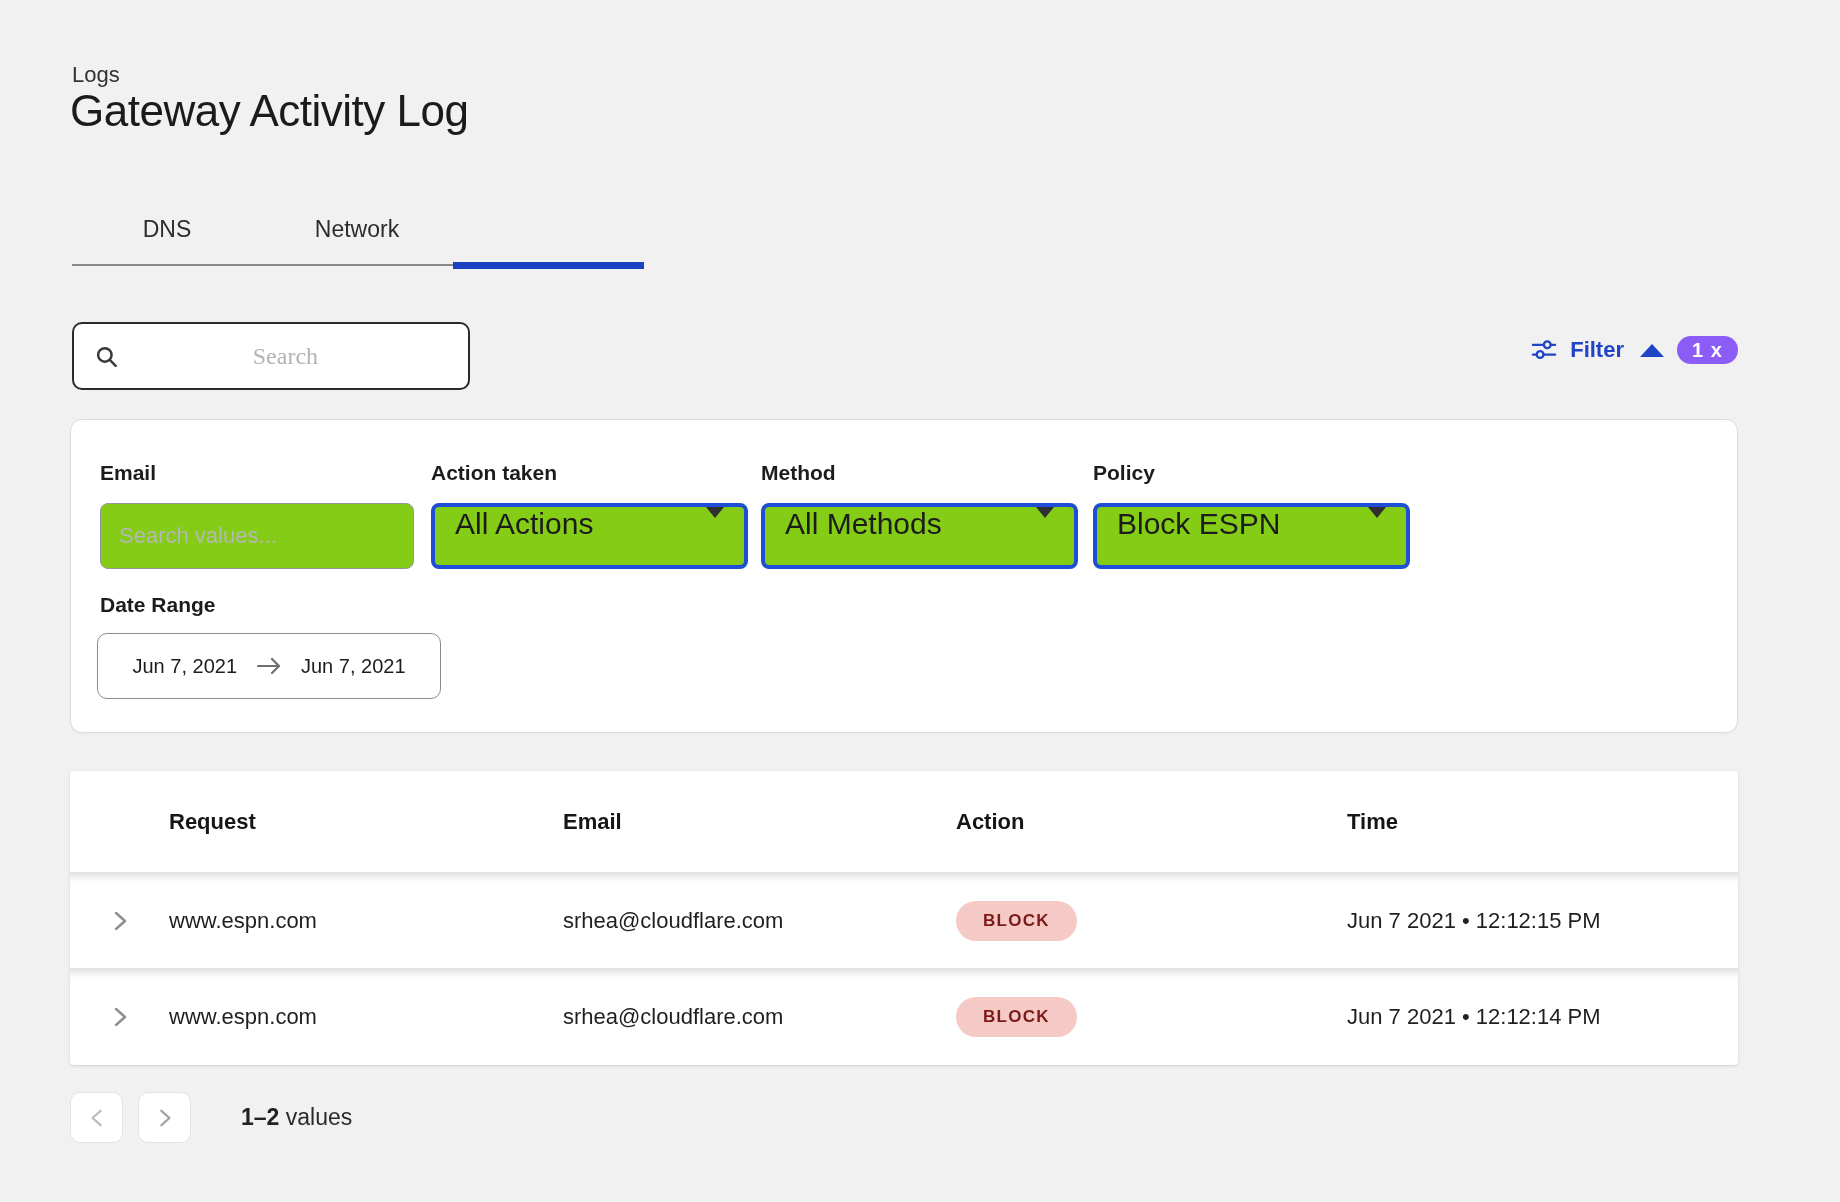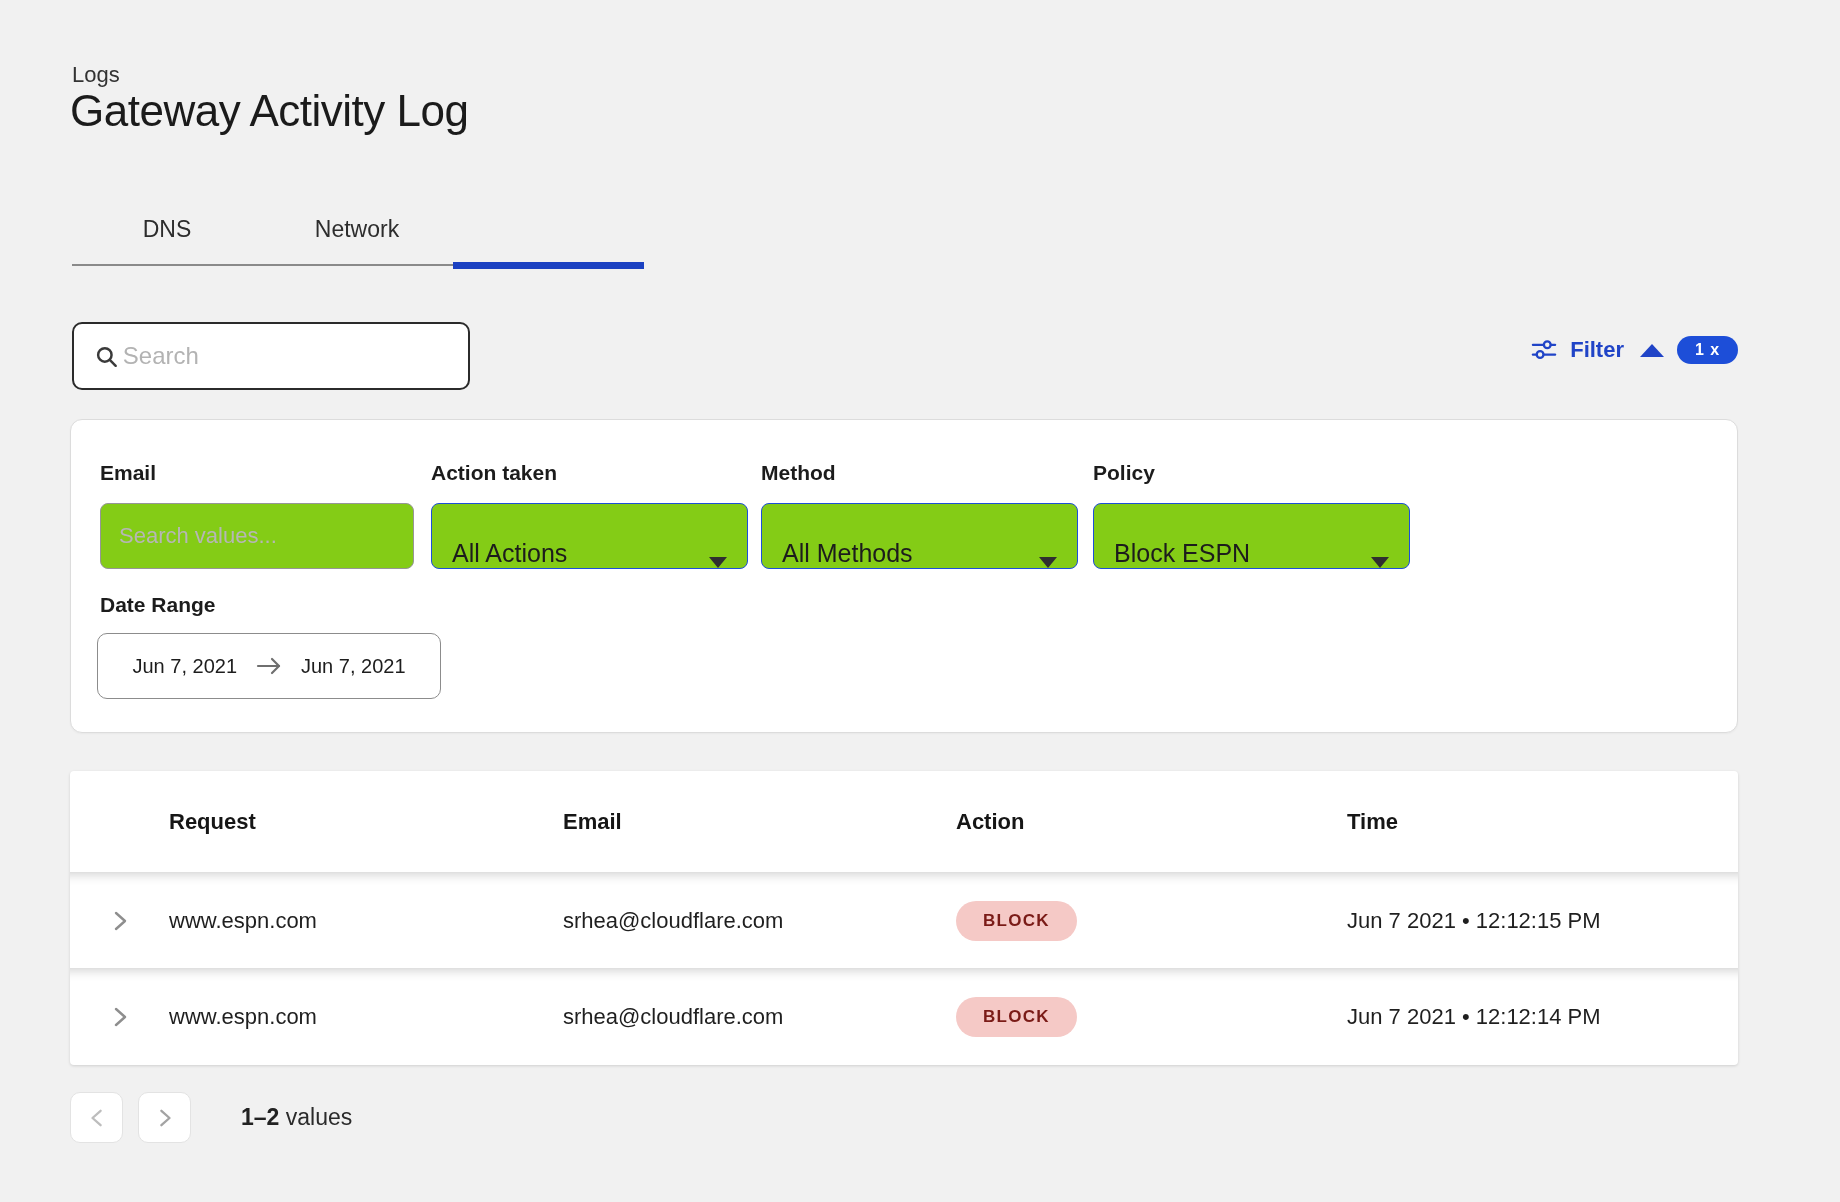--- a/index.html
+++ b/index.html
@@ -22,42 +22,42 @@
   .tab { width:190px; height:62px; display:flex; align-items:center; justify-content:center;
          font-size:23px; color:#2d2d2d; cursor:pointer; }
   .tab.active { color:#2044c7; font-weight:700; }
   .tab-underline-gray { left:72px; top:264px; width:381px; height:2px; background:#8a8a8a; }
   .tab-underline-blue { left:453px; top:262px; width:191px; height:7px; background:#1b41c2; }
 
   
   .searchbox { left:72px; top:322px; width:398px; height:68px; background:#fff;
                border:2px solid #2b2b2b; border-radius:10px; display:flex; align-items:center; padding:0 20px; }
   .searchbox input { border:none; outline:none; font-size:24px; color:#1d1d1d; width:100%;
-                     margin-left:4px; font-family:Liberation Sans, sans-serif; background:transparent; }
+                     margin-left:4px; font-family:Liberation Serif, serif; background:transparent;text-align:center; }
   .searchbox input::placeholder { color:#b3b3b3; }
 
   .filter-ctl { top:336px; right:102px; display:flex; align-items:center; gap:13px; cursor:pointer; }
   .filter-label { font-size:22px; font-weight:700; color:#2044c7; }
   .tri-up { width:0; height:0; border-left:12px solid transparent; border-right:12px solid transparent;
             border-bottom:13px solid #2044c7; margin-left:3px; }
-  .filter-badge { min-width:61px; height:28px; background:#1d4ed8; border-radius:15px; color:#fff;
-                  font-size:16px; font-weight:700; display:flex; align-items:center; justify-content:center;
+  .filter-badge { min-width:61px; height:28px; background:#8b5cf6; border-radius:15px; color:#fff;
+                  font-size:20px; font-weight:700; display:flex; align-items:center; justify-content:center;
                   letter-spacing:1px; padding:0 12px; }
 
   
   .panel { left:70px; top:419px; width:1668px; height:314px; background:#fff;
            border:1px solid #dcdcdc; border-radius:12px; box-shadow:0 1px 2px rgba(0,0,0,0.04); }
   .f-label { position:absolute; font-size:21px; font-weight:700; color:#1c1c1c; top:41px; }
   .f-label.row2 { top:173px; }
   .f-input { position:absolute; top:83px; height:66px; background:#84cc16; border-radius:8px; }
   input.f-input { border:1px solid #969696; width:314px; left:29px; padding:0 18px;
                   font-size:22px; font-family:"Liberation Sans", sans-serif; color:#1d1d1d; outline:none; }
   input.f-input::placeholder { color:#b6b6b6; }
-  .f-select { border:1px solid #1d4ed8; width:317px; display:flex; align-items:flex-end;
-              padding:0 20px; font-size:25px; color:#1c1c1c; cursor:pointer; }
+  .f-select { border:4px solid #1d4ed8; width:317px; display:flex; align-items:flex-start;
+              padding:0 20px; font-size:30px; color:#1c1c1c; cursor:pointer; }
   .f-select .caret { margin-left:auto; width:0; height:0; border-left:9px solid transparent;
                      border-right:9px solid transparent; border-top:11px solid #2f2f2f; }
   .daterange { position:absolute; left:26px; top:213px; width:344px; height:66px; border:1px solid #8c8c8c;
                border-radius:10px; display:flex; align-items:center; justify-content:center; gap:18px;
                font-size:20px; color:#1d1d1d; background:#fff; cursor:pointer; }
 
   
   .card { left:70px; top:771px; width:1668px; height:294px; background:#fff; border-radius:4px;
           box-shadow:0 1px 3px rgba(0,0,0,0.14); overflow:hidden; }
   .trow { display:grid; grid-template-columns:99px 394px 393px 391px 1fr; align-items:center; }

